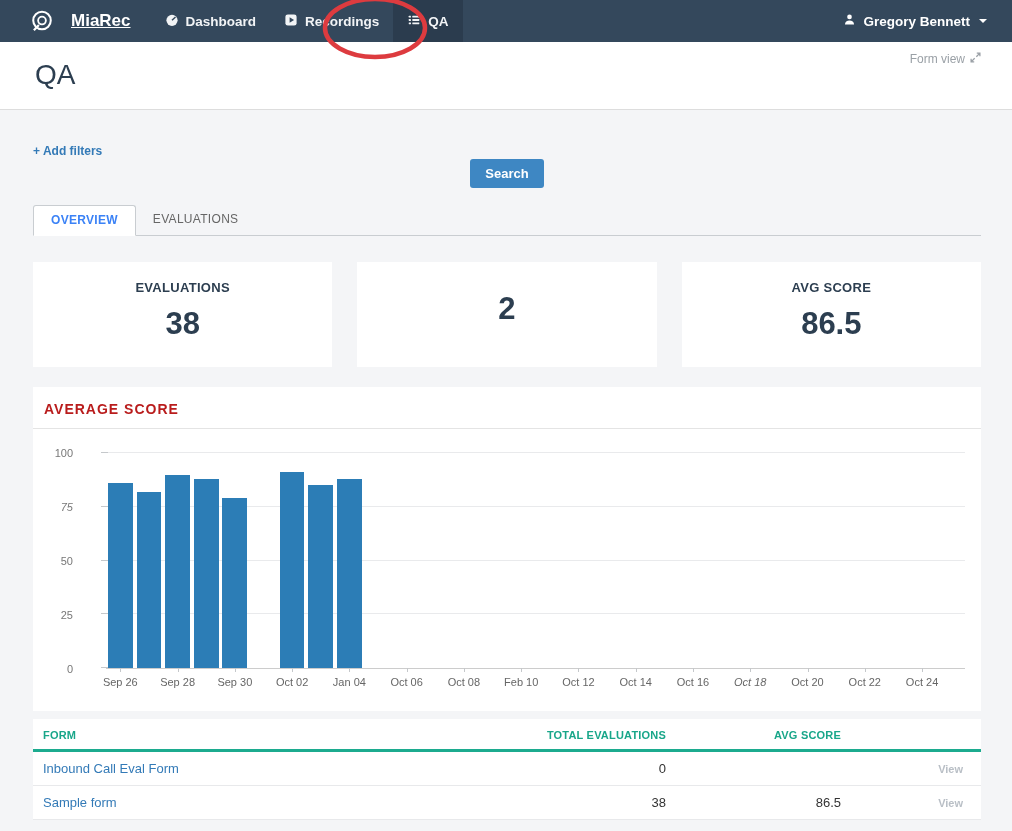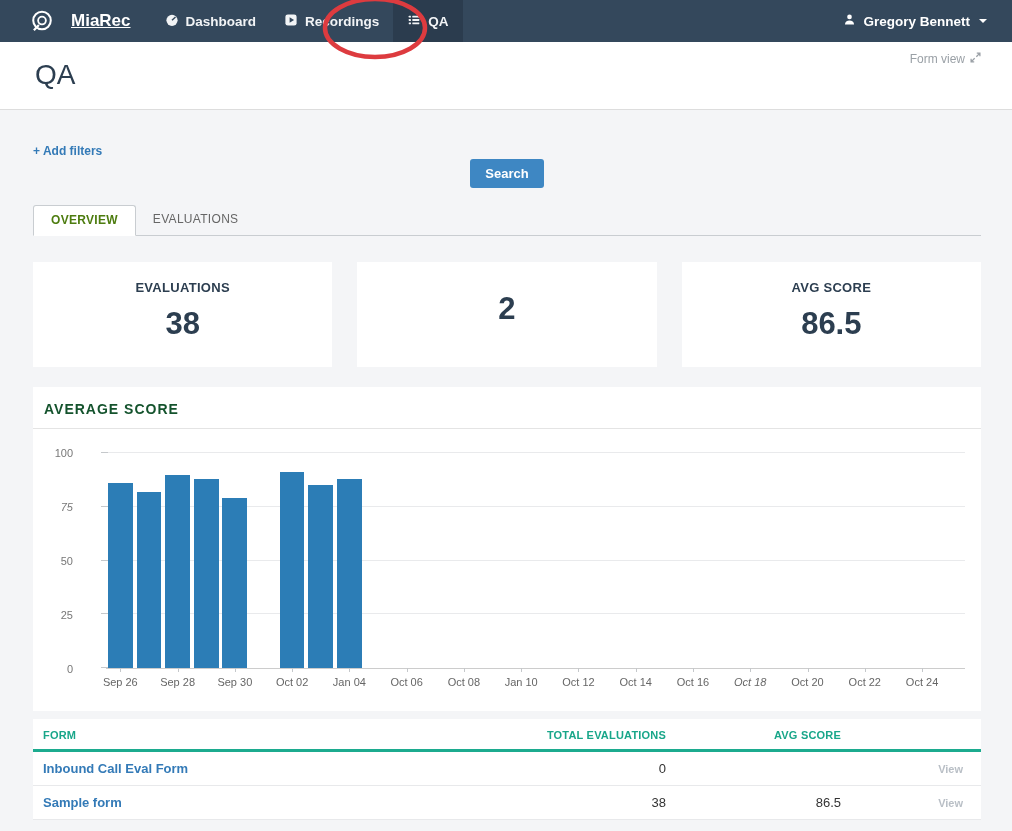--- a/index.html
+++ b/index.html
@@ -51,52 +51,52 @@
   .add-filters { display:inline-block; margin-top:16px; color:#337ab7; font-size:12px;
                  font-weight:bold; text-decoration:none; cursor:pointer; }
   .search-row { text-align:center; }
   .search-btn { background:#3e87c3; color:#fff; border:none; border-radius:3px;
                 font-size:13px; font-weight:bold; padding:7px 15px; cursor:pointer;
                 font-family:"Liberation Sans","DejaVu Sans",sans-serif; }
   
   .tabs { display:flex; border-bottom:1px solid #c9cdd1; margin-top:17px; }
   .tab { padding:7px 17px 8px; font-size:12px; color:#666; letter-spacing:.3px; cursor:pointer; }
   .tab.active { background:#fff; border:1px solid #c9cdd1; border-bottom:1px solid #fff;
-                margin-bottom:-1px; border-radius:3px 3px 0 0; font-weight:bold; color:#4d7c0f; }
+                margin-bottom:-1px; border-radius:3px 3px 0 0; font-weight:bold; color:#3b82f6; }
   
   .cards { display:flex; gap:25px; margin-top:26px; }
   .stat-card { flex:1; background:#fff; height:105px; text-align:center; padding-top:18px; }
   .stat-label { font-size:13px; font-weight:600; color:#2c3e50; letter-spacing:.3px; }
   .stat-value { font-size:31px; font-weight:bold; color:#2c3e50; margin-top:11px; }
   
   .panel { background:#fff; }
   .chart-panel { margin-top:20px; }
   .panel-head { padding:13px 16px 10px 11px; border-bottom:1px solid #e4e4e4; }
-  .panel-title { color:#14532d; font-weight:bold; font-size:14px; letter-spacing:1px; }
+  .panel-title { color:#b91c1c; font-weight:bold; font-size:14px; letter-spacing:1px; }
   
   .chart-wrap { display:flex; padding:24px 16px 42px 10px; }
   .y-axis { position:relative; width:40px; height:216px; flex:none; }
   .ylab { position:absolute; right:10px; transform:translateY(50%); font-size:11px; color:#777; }
   .plot { position:relative; flex:1; height:216px; border-bottom:1px solid #ccc;margin-left:23px; }
   .gridline { position:absolute; left:0; right:0; height:1px; background:#e9eaec; }
   .ydash { position:absolute; left:-5px; width:7px; height:1px; background:#c5c8cb; }
   .bar { position:absolute; bottom:0; background:#2c7db6; }
   .xtick { position:absolute; bottom:-4px; width:1px; height:4px; background:#c5c8cb; }
   .xlab { position:absolute; top:100%; margin-top:8px; transform:translateX(-50%);
           font-size:11px; color:#666; white-space:nowrap; }
   
   .table-panel { margin-top:8px; }
   table { width:100%; border-collapse:collapse; font-size:13px; table-layout:fixed; }
   col.c-form { width:auto; } col.c-total { width:180px; } col.c-avg { width:175px; } col.c-act { width:140px; }
   thead th { color:#18a689; font-size:11px; font-weight:bold; text-align:left;
              padding:10px 0 8px 10px; border-bottom:3px solid #1cab8f; letter-spacing:.2px; }
   thead th.num { text-align:right; padding-right:0; }
   td { padding:9px 0 9px 10px; border-bottom:1px solid #e8e9eb; color:#333; }
   td.num { text-align:right; }
-  td.form a { color:#337ab7; text-decoration:none; cursor:pointer;font-weight:bold; }
+  td.form a { color:#337ab7; text-decoration:none; cursor:pointer; }
   td.action { text-align:right; padding-right:18px; }
   td.action a { color:#b9bfc6; font-size:11px; font-weight:bold; text-decoration:none; cursor:pointer; }
 </style>
 </head>
 <body>
 
 <div class="navbar">
   <div class="brand">
     <span>
       <svg width="24" height="24" viewBox="0 0 26 26">
@@ -235,21 +235,21 @@
           <div class="xlab" style="left: 15%;">Sep 30</div>
           <div class="xtick" style="left: 21.6667%;"></div>
           <div class="xlab" style="left: 21.6667%;">Oct 02</div>
           <div class="xtick" style="left: 28.3333%;"></div>
           <div class="xlab" style="left: 28.3333%;">Jan 04</div>
           <div class="xtick" style="left: 35%;"></div>
           <div class="xlab" style="left: 35%;">Oct 06</div>
           <div class="xtick" style="left: 41.6667%;"></div>
           <div class="xlab" style="left: 41.6667%;">Oct 08</div>
           <div class="xtick" style="left: 48.3333%;"></div>
-          <div class="xlab" style="left: 48.3333%;">Jan 10</div>
+          <div class="xlab" style="left: 48.3333%;">Feb 10</div>
           <div class="xtick" style="left: 55%;"></div>
           <div class="xlab" style="left: 55%;">Oct 12</div>
           <div class="xtick" style="left: 61.6667%;"></div>
           <div class="xlab" style="left: 61.6667%;">Oct 14</div>
           <div class="xtick" style="left: 68.3333%;"></div>
           <div class="xlab" style="left: 68.3333%;">Oct 16</div>
           <div class="xtick" style="left: 75%;"></div>
           <div class="xlab" style="left: 75%; font-style: italic;">Oct 18</div>
           <div class="xtick" style="left: 81.6667%;"></div>
           <div class="xlab" style="left: 81.6667%;">Oct 20</div>

